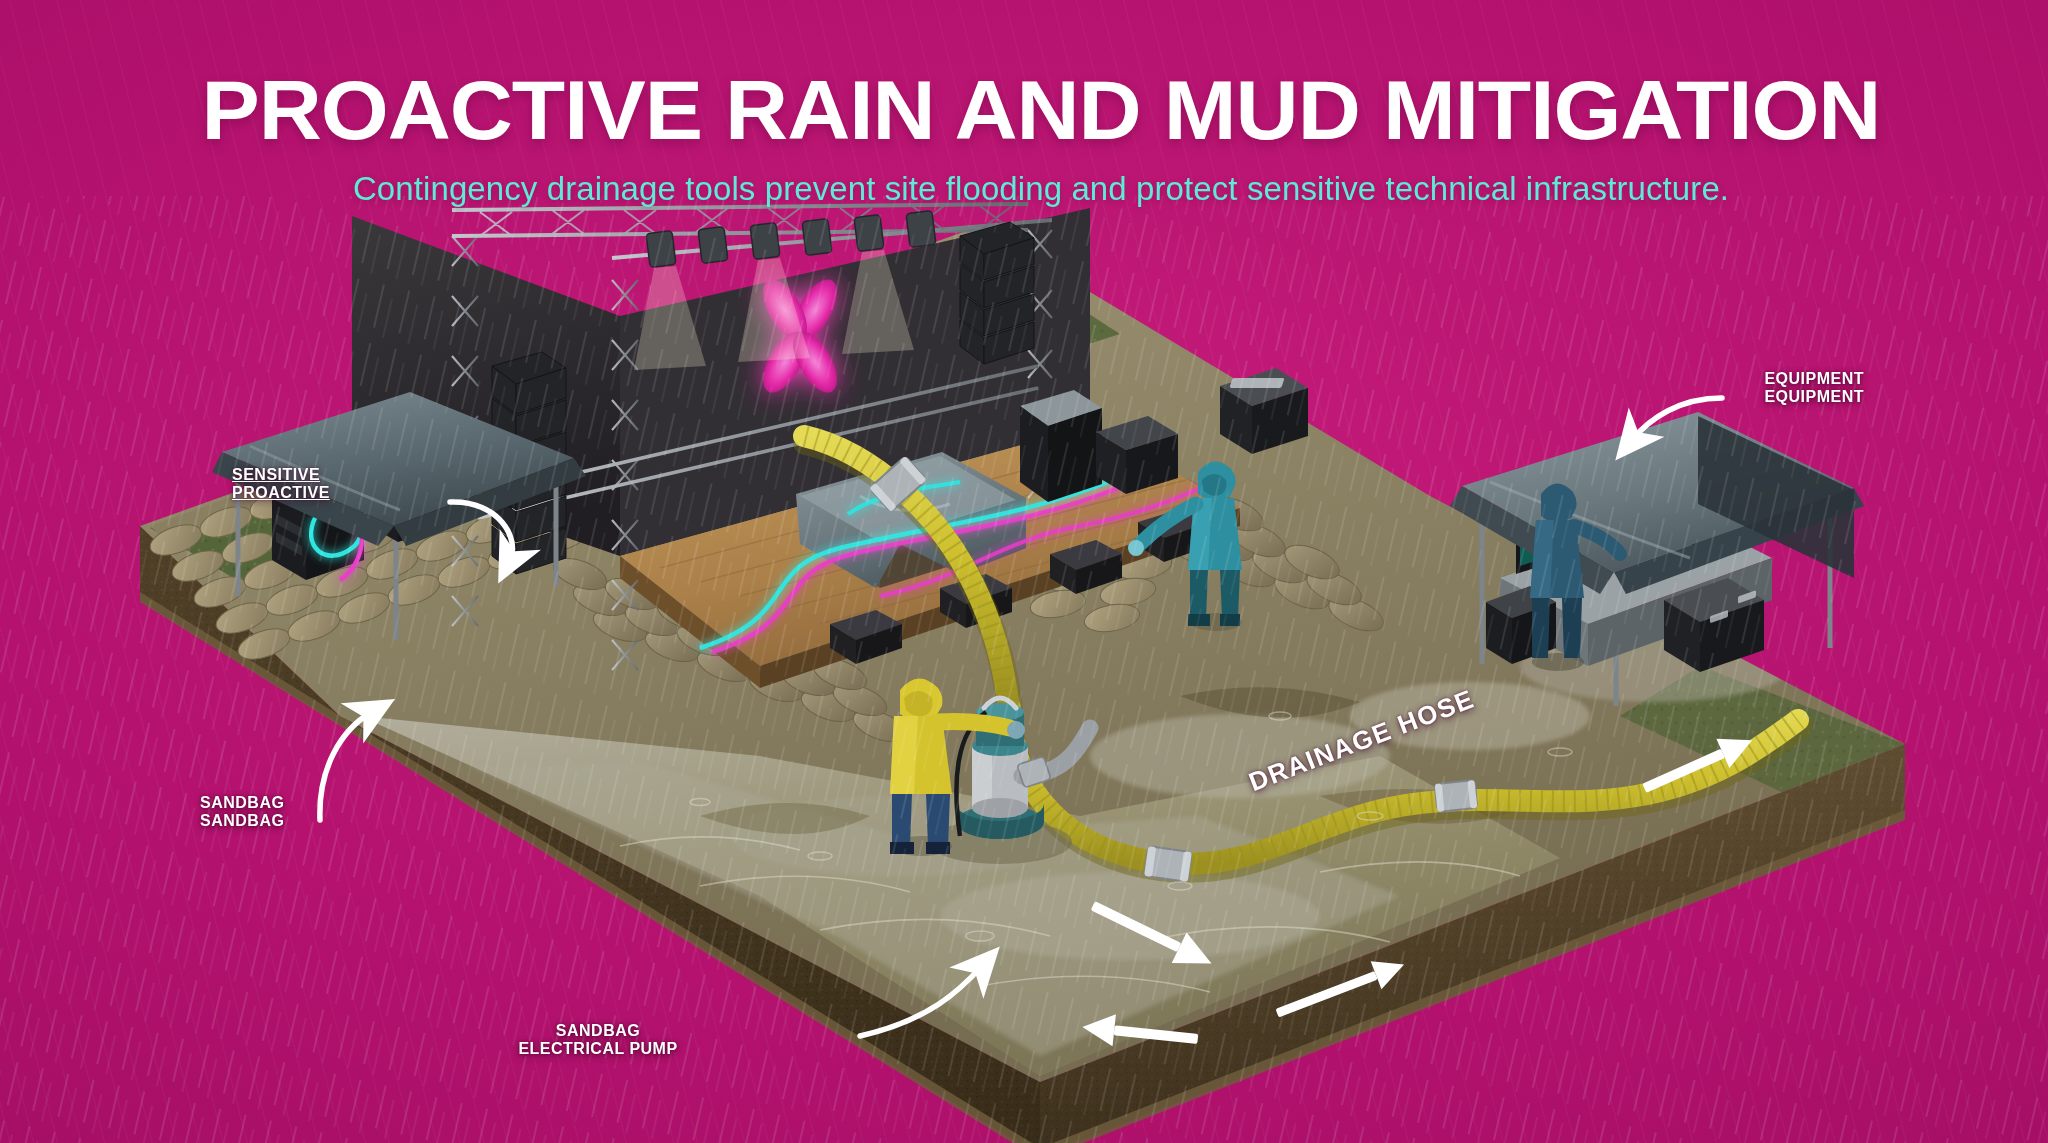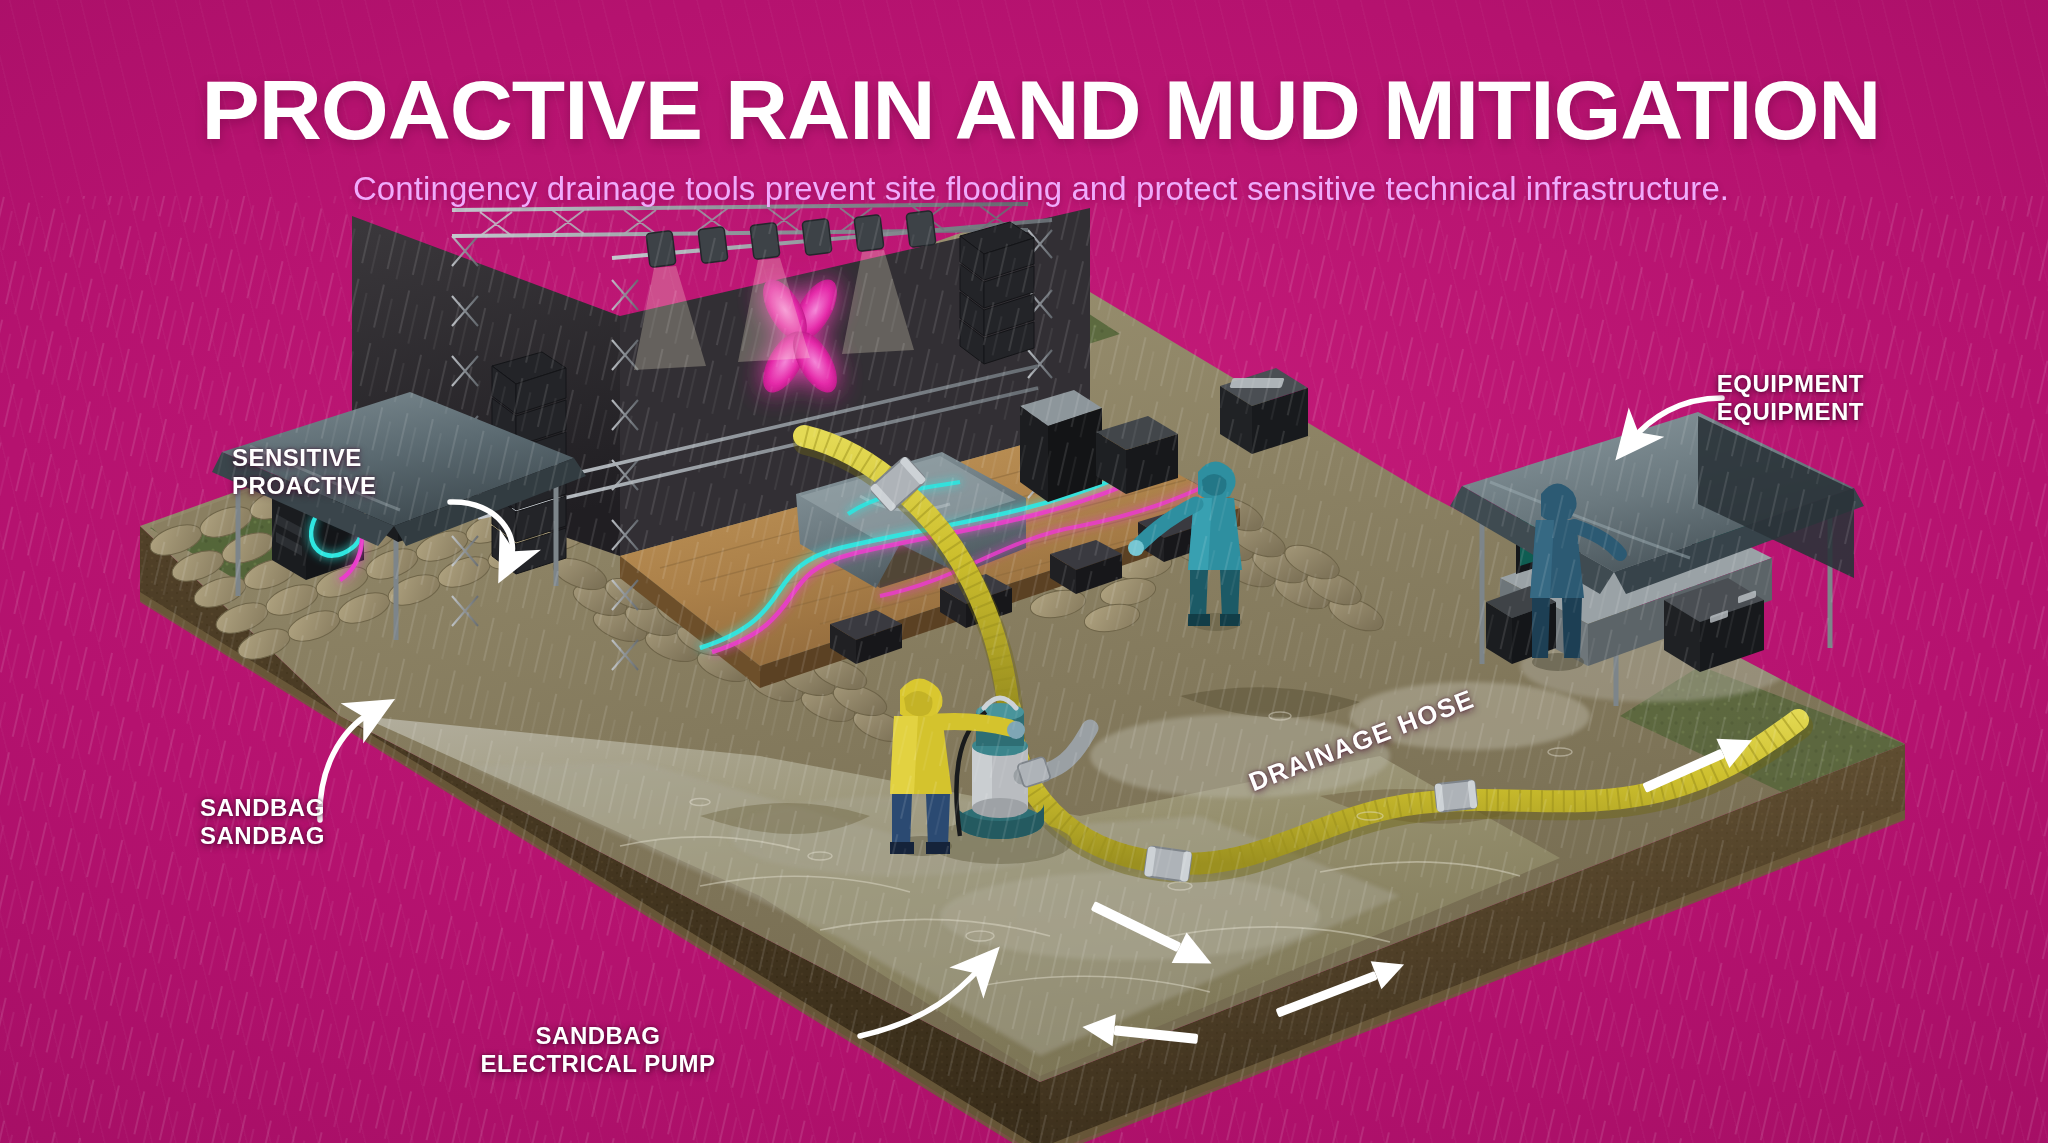--- a/index.html
+++ b/index.html
@@ -33,37 +33,37 @@
 
   
   #header { position:absolute; left:0; top:0; width:2048px; text-align:center; z-index:40;padding-left:34px; }
   #title {
     font-size:84px; font-weight:700; color:#ffffff; letter-spacing:-1px;
     line-height:1; padding-top:68px;
     text-shadow:0 4px 10px rgba(90,0,55,.35);
     transform:scaleX(1.04); font-stretch:condensed;
   }
   #subtitle {
-    font-size:33px; color:#f0abfc; font-weight:400; padding-top:18px;
+    font-size:33px; color:#5eead4; font-weight:400; padding-top:18px;
     letter-spacing:.1px;
     text-shadow:0 2px 6px rgba(90,0,55,.3);
   }
 
   
   #scene { position:absolute; left:0; top:196px; width:2048px; height:947px; z-index:10; }
   #scene svg { display:block; }
 
   
   .callout {
-    position:absolute; color:#fff; font-weight:700; font-size:24px;
+    position:absolute; color:#fff; font-weight:700; font-size:16px;
     line-height:1.15; letter-spacing:.5px; z-index:60;
     text-shadow:0 2px 7px rgba(60,0,38,.75), 0 0 3px rgba(60,0,38,.6);
   }
 
-  #lbl-sensitive { left:232px;  top:444px; }
+  #lbl-sensitive { left:232px;  top:466px;text-decoration:underline; }
   #lbl-sandbag   { left:200px;  top:794px; }
   #lbl-equipment { left:1602px; top:370px; text-align:right; width:262px; }
   #lbl-pump      { left:468px;  top:1022px; text-align:center; width:260px; }
   #lbl-hose {
     left:1245px; top:770px; font-size:26px; letter-spacing:1.5px;
     transform:rotate(-21deg); transform-origin:left top;
   }
 
   .arrow-layer { position:absolute; left:0; top:0; width:2048px; height:1143px;
                  z-index:55; pointer-events:none; }

